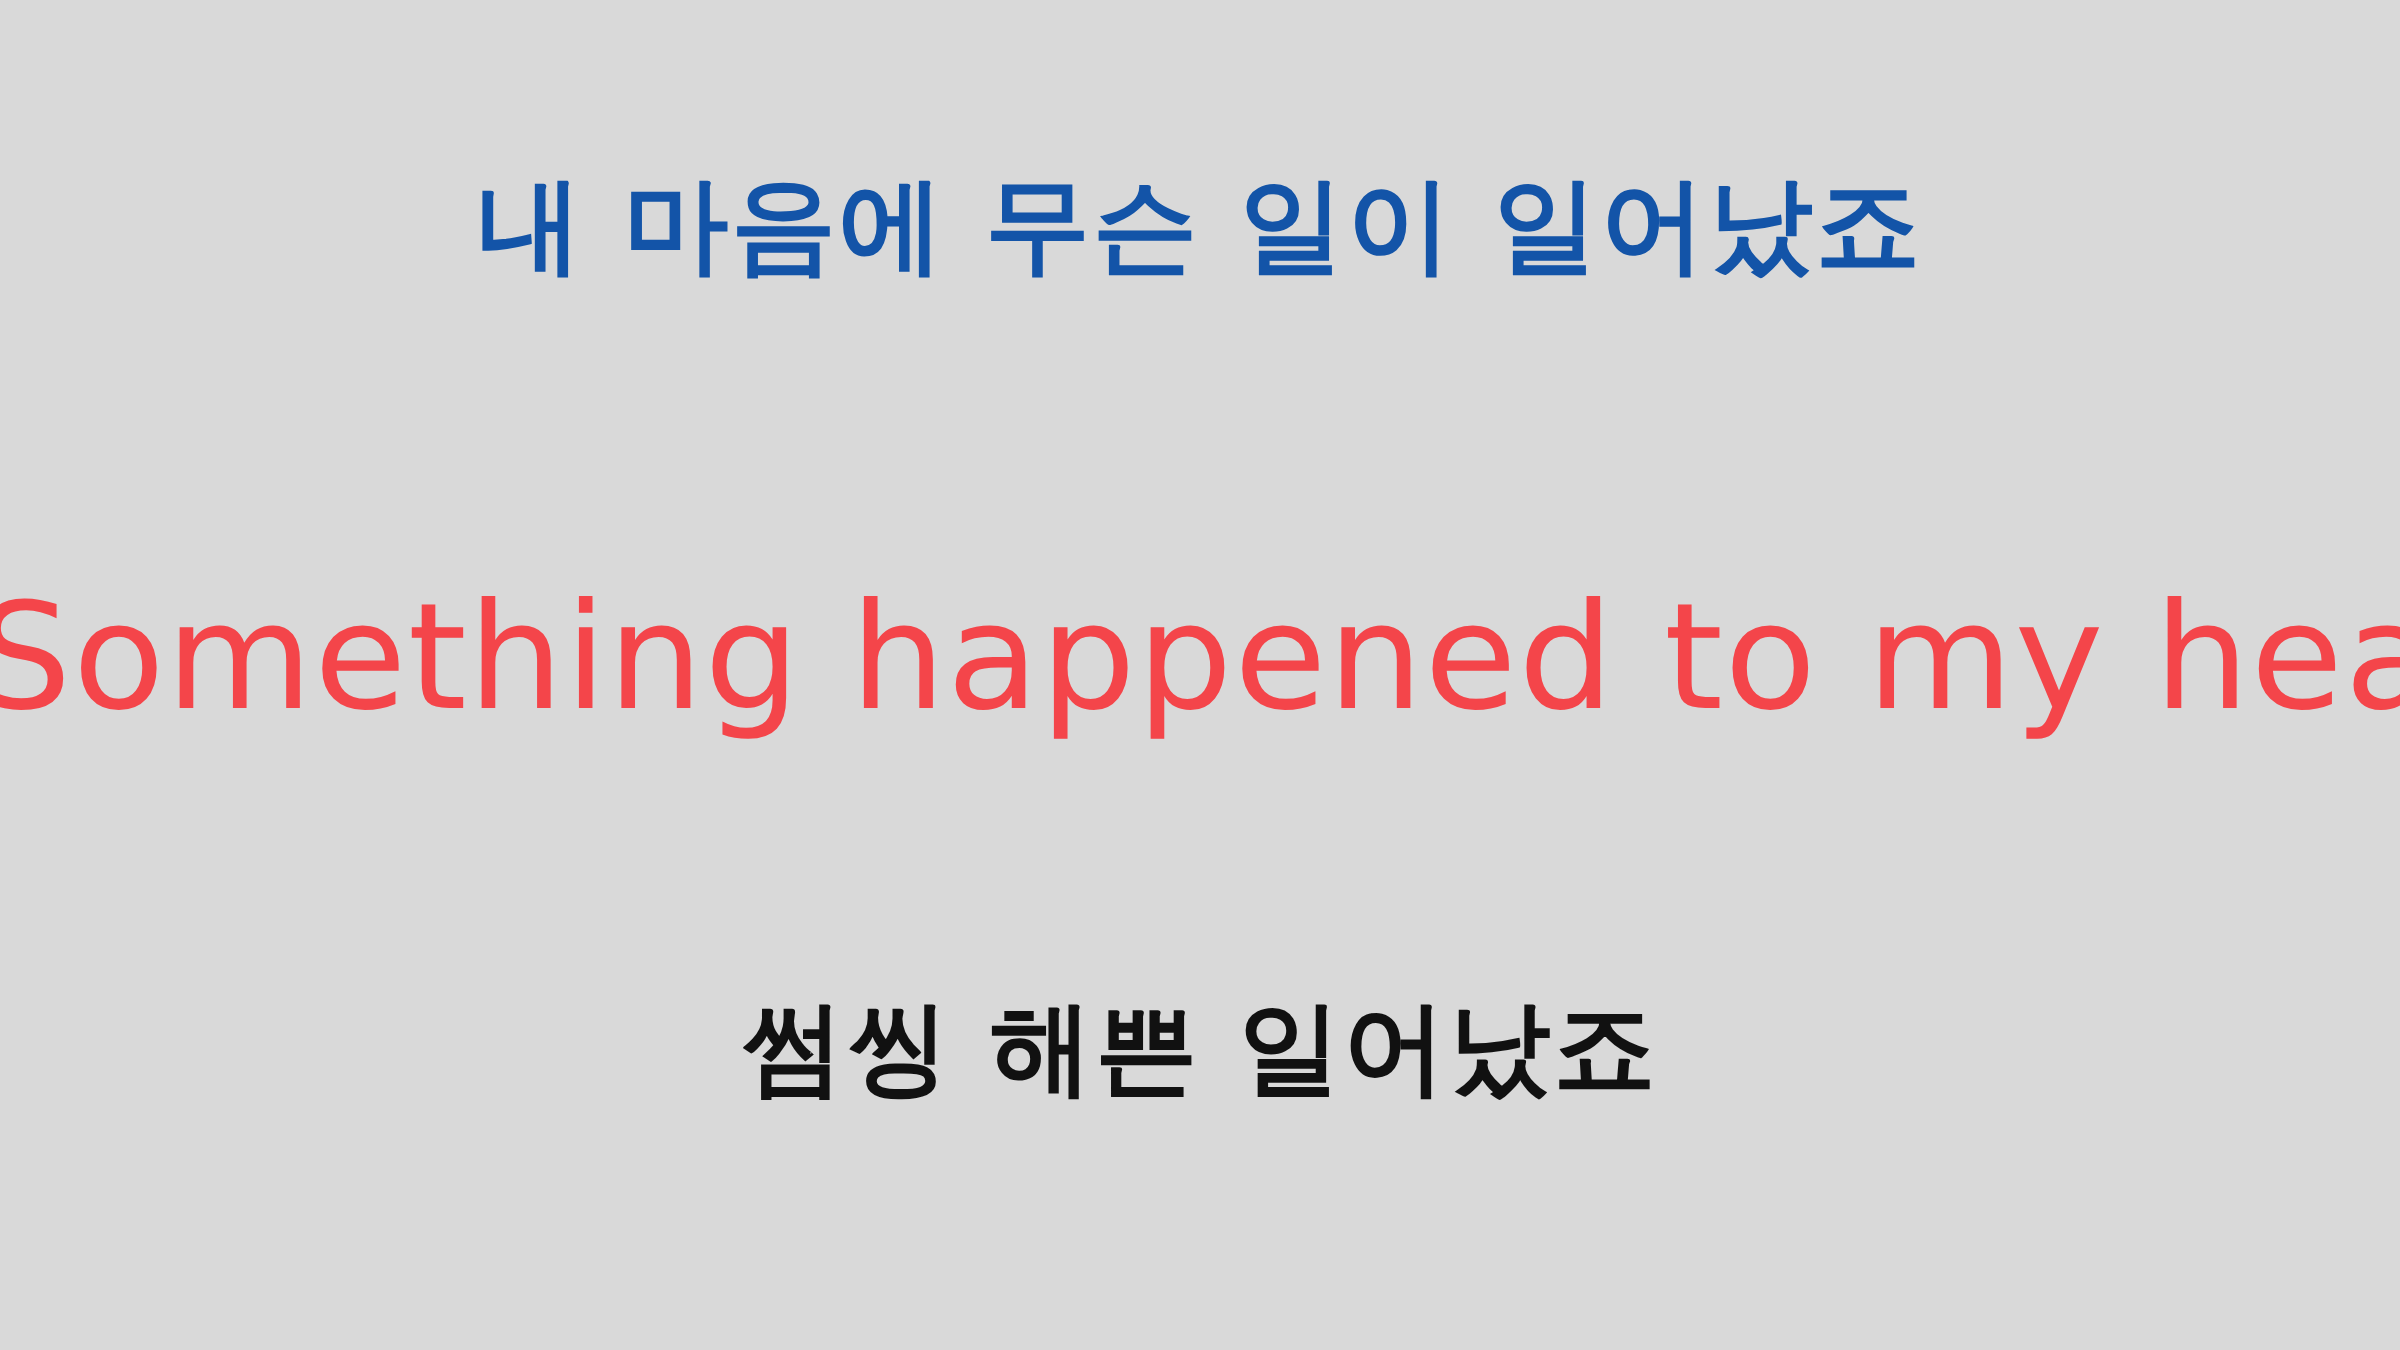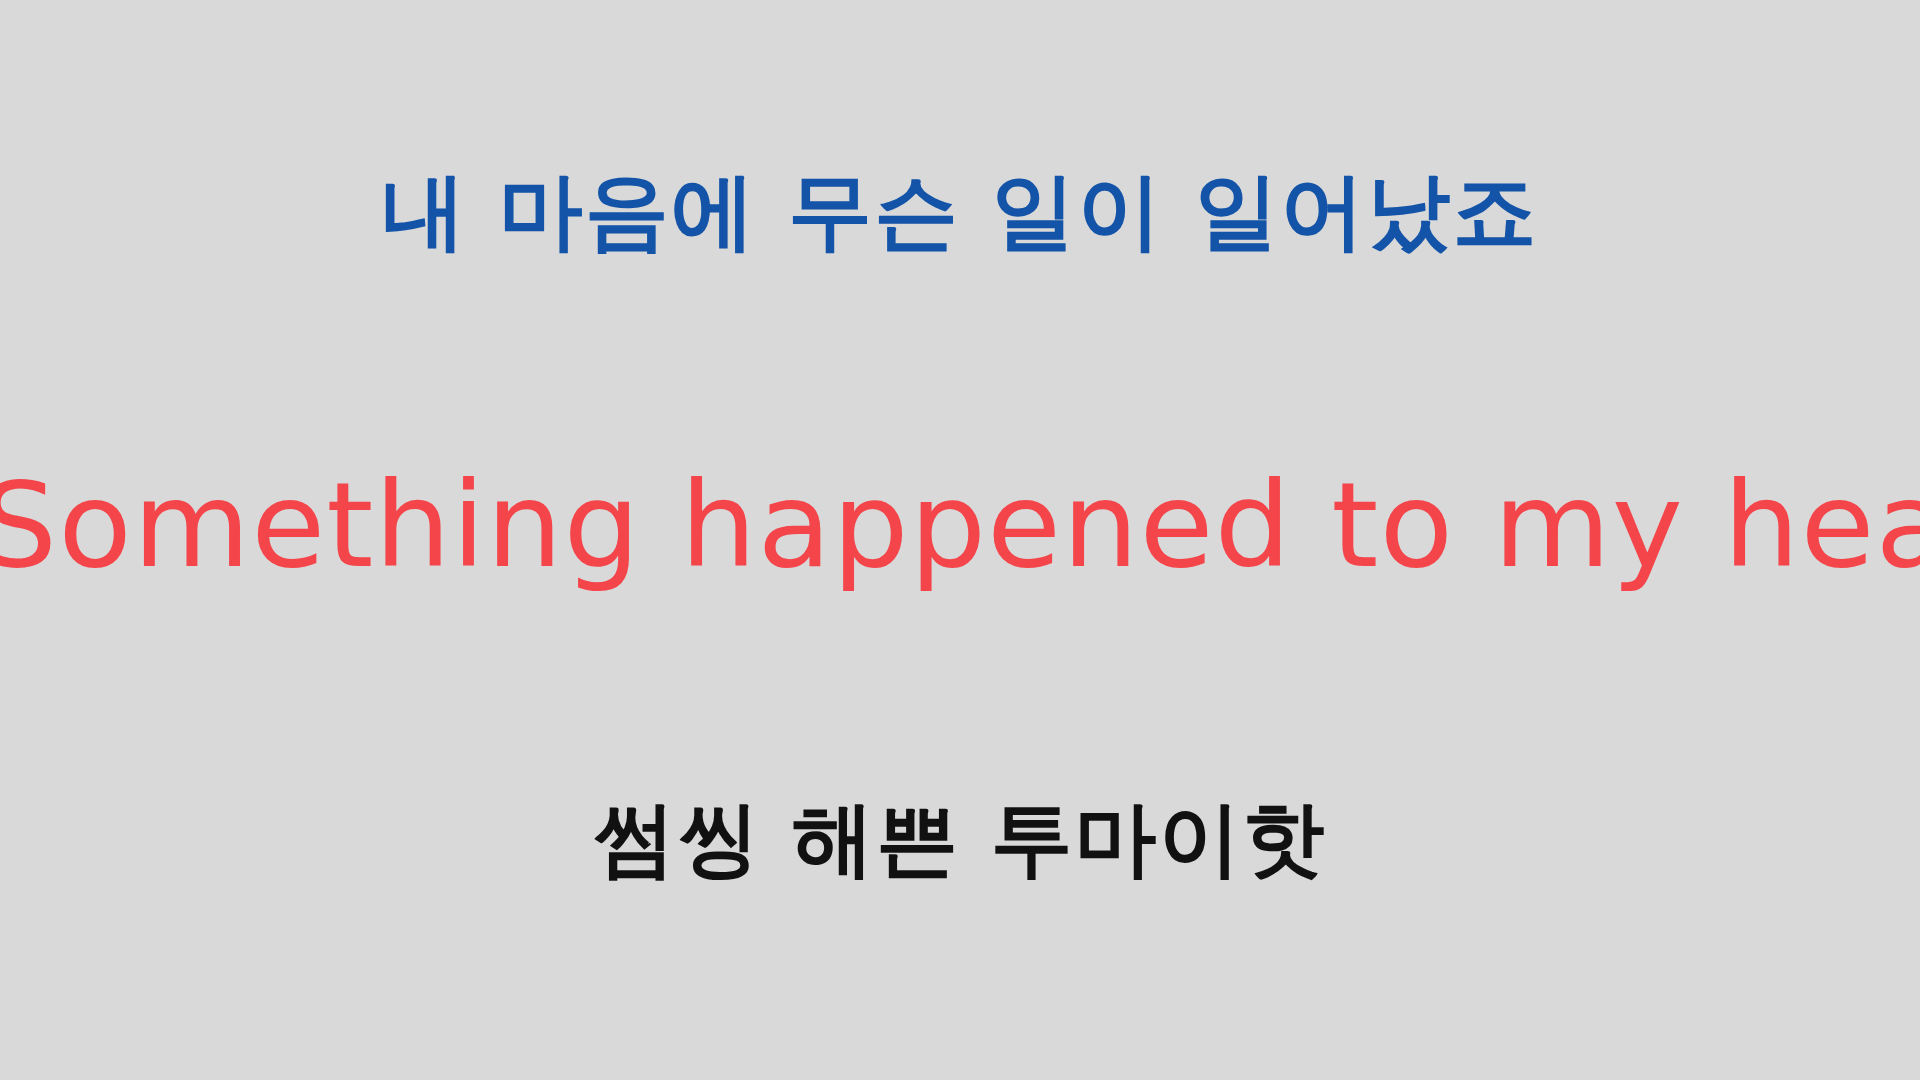--- a/index.html
+++ b/index.html
@@ -34,21 +34,20 @@
   }
 
   
   #line-korean-original {
     top: 138px;
     color: #1354a8;
     font-family: "DejaVu Sans", "Liberation Sans", sans-serif;
     font-size: 84px;
     font-weight: 700;
     letter-spacing: 2px;
-    margin-top: 31px;
   }
 
   
   #line-english-translation {
     top: 466px;
     color: #f4454a;
     font-family: "DejaVu Sans", "Liberation Sans", sans-serif;
     font-size: 118px;
     font-weight: 500;
     letter-spacing: 1px;
@@ -67,15 +66,15 @@
 </style>
 </head>
 <body>
 
 <div id="slide" style="background: rgb(217, 217, 217);">
 
   <div class="lyric-line" id="line-korean-original" style="color: rgb(19, 84, 168);">내 마음에 무슨 일이 일어났죠</div>
 
   <div class="lyric-line" id="line-english-translation" style="color: rgb(244, 69, 74);">Something happened to my heart</div>
 
-  <div class="lyric-line" id="line-korean-transliteration" style="color: rgb(17, 17, 17);">썸씽 해쁜 투마이핫</div>
+  <div class="lyric-line" id="line-korean-transliteration" style="color: rgb(17, 17, 17);">썸씽 해쁜 일어났죠</div>
 
 </div>
 
 </body></html>

